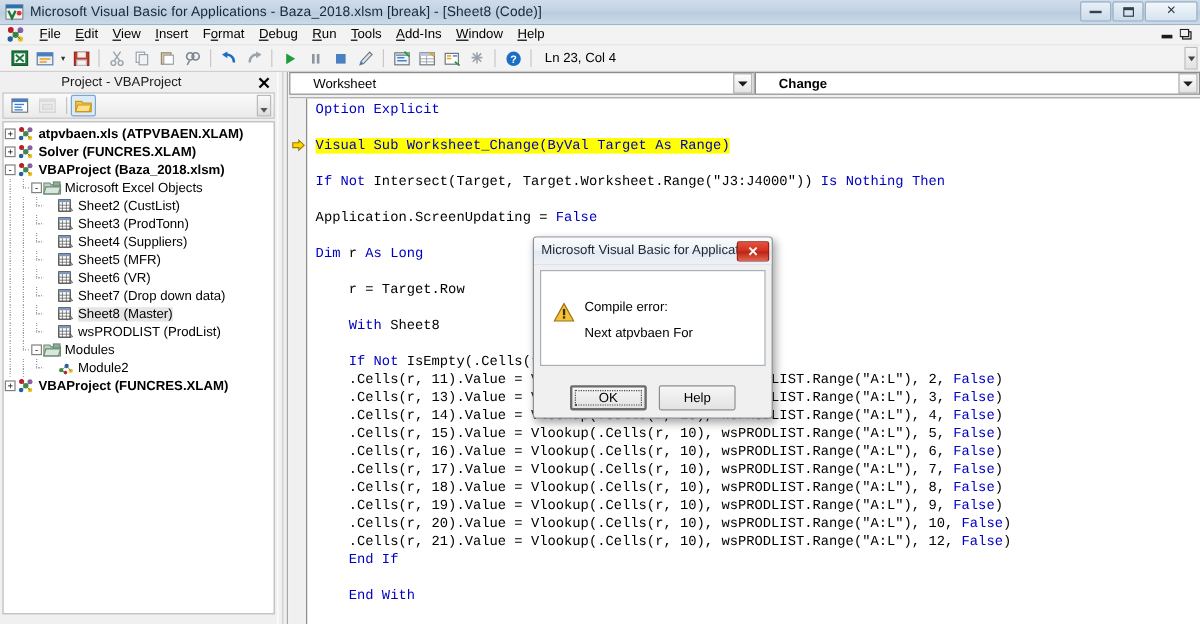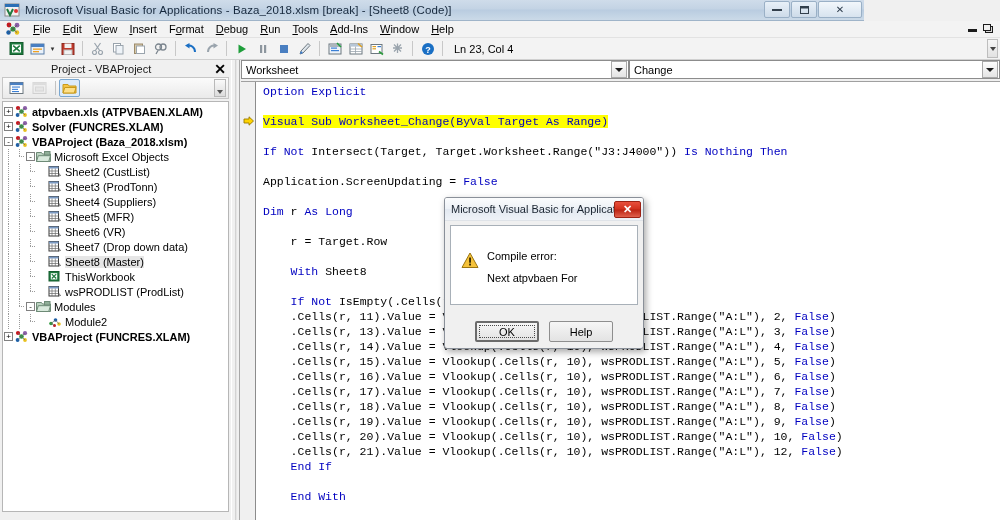--- a/index.html
+++ b/index.html
@@ -13,21 +13,21 @@
   }
   #app {
     position: relative;
     width: 1000px; height: 520px;
     background: #f0f0f0;
     overflow: hidden;
   }
 
   
   .titlebar {
-    position: absolute; left:0; top:0; width:864px; height:21px;
+    position: absolute; left:0; top:0; width:1000px; height:21px;
     background: linear-gradient(to bottom, #cfdcea 0%, #c3d3e4 45%, #b9cce0 50%, #cbdae8 100%);
     border-bottom: 1px solid #9fb4c9;
     display:flex; align-items:center;
   }
   .titlebar .tb-icon {
     width:16px; height:16px; margin-left:4px; margin-right:5px;
     position:relative; flex:0 0 auto;
   }
   .titlebar .tb-text {
     font-size: 11.5px; color:#16283c;
@@ -158,33 +158,33 @@
   }
 
   
   .codepane {
     position:absolute; left:241px; top:60px; width:759px; height:460px;
     background:#fff;
   }
   .combobar { height:21px; display:flex; background:#f0f0f0; }
   .combo {
     height:19px; background:#fff; border:1px solid #8c8c8c;
-    display:flex; align-items:center; position:relative;
+    display:flex; align-items:center; position:relative;padding-left:15px;
   }
   .combo .ctext { font-size:11px; color:#000; padding-left:4px; flex:1; white-space:nowrap;}
   .combo .carrow {
     width:16px; height:17px; margin:0 1px 0 0;
     background:linear-gradient(to bottom,#fdfdfd,#e4e4e4);
     border:1px solid #a9a9a9;
     display:flex;align-items:center;justify-content:center;
   }
   .combo .carrow i { width:0;height:0;border-left:4px solid transparent;
     border-right:4px solid transparent;border-top:4px solid #1b1b1b; }
   .combo-left { width:388px; }
-  .combo-right { flex:1; }
+  .combo-right { flex:1;font-weight:bold; }
 
   .codebody {
     position:absolute; left:0; top:21px; right:0; bottom:0;
     background:#fff; border-top:1px solid #a0a0a0;
   }
   .gutter {
     position:absolute; left:0; top:0; width:15px; bottom:0;
     background:#f0f0f0; border-right:1px solid #8c8c8c;
   }
   .codearea {
@@ -654,34 +654,20 @@
           <span class="tw"></span>
           <span class="ticon">
             <svg width="13" height="13" viewBox="0 0 13 13">
               <rect x="1" y="1.5" width="9.5" height="9.5" fill="#fff" stroke="#3a3a3a"></rect>
               <rect x="1" y="1.5" width="9.5" height="2" fill="#7a9ac4"></rect>
               <path d="M4 3.5 L4 11 M7.3 3.5 L7.3 11 M1 6 L10.5 6 M1 8.5 L10.5 8.5" stroke="#6a6a6a" stroke-width="0.7"></path>
               <path d="M10.5 8 L12.5 10.5 L10.5 11 Z" fill="#fff" stroke="#3a3a3a" stroke-width="0.7"></path>
             </svg>
           </span>
           <span class="tlabel sel">Sheet8 (Master)</span>
-        </div>
-        <div class="trow">
-          <span class="guide"></span>
-          <span class="guide"></span>
-          <span class="elbow"></span>
-          <span class="tw"></span>
-          <span class="ticon">
-            <svg width="13" height="13" viewBox="0 0 13 13">
-              <rect x="1" y="1.5" width="10" height="9.5" fill="#1f7a3f" stroke="#155c2e"></rect>
-              <rect x="2.8" y="3.2" width="6.4" height="6.2" fill="#fff"></rect>
-              <path d="M3.8 4.1 L8.2 8.5 M8.2 4.1 L3.8 8.5" stroke="#1f7a3f" stroke-width="1.3"></path>
-            </svg>
-          </span>
-          <span class="tlabel">ThisWorkbook</span>
         </div>
         <div class="trow">
           <span class="guide"></span>
           <span class="guide"></span>
           <span class="elbow"></span>
           <span class="tw"></span>
           <span class="ticon">
             <svg width="13" height="13" viewBox="0 0 13 13">
               <rect x="1" y="1.5" width="9.5" height="9.5" fill="#fff" stroke="#3a3a3a"></rect>
               <rect x="1" y="1.5" width="9.5" height="2" fill="#7a9ac4"></rect>

